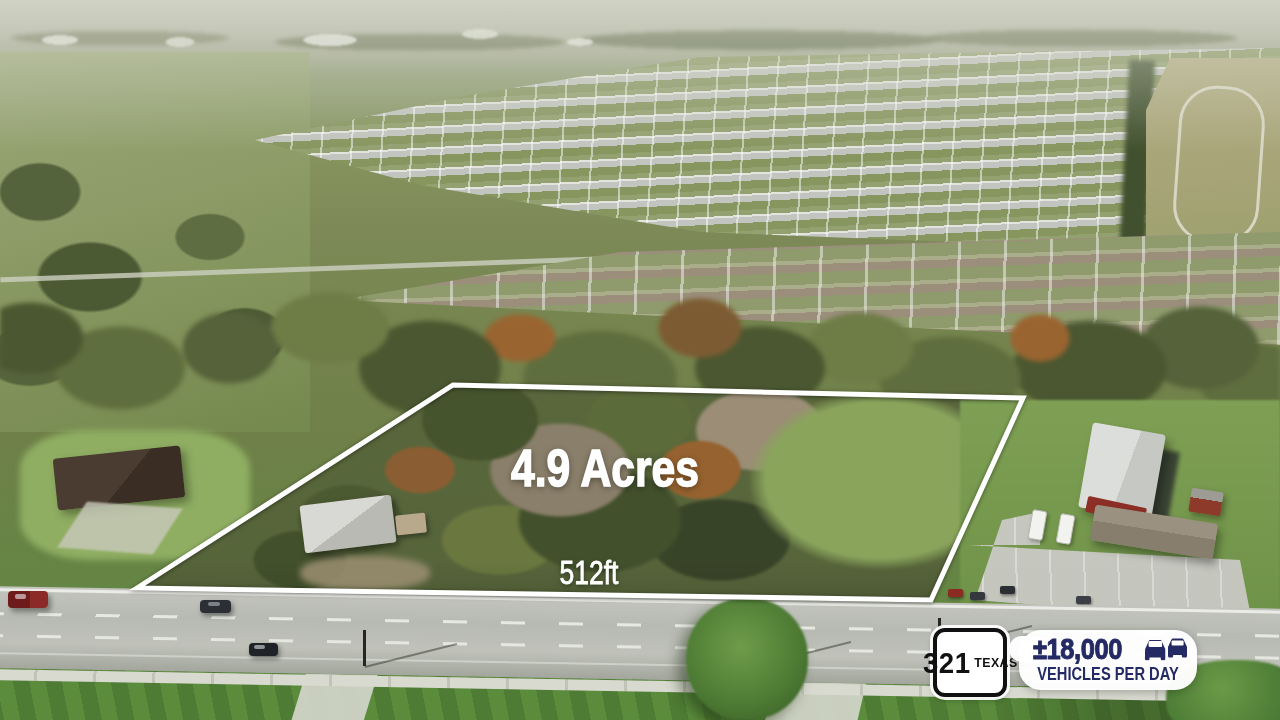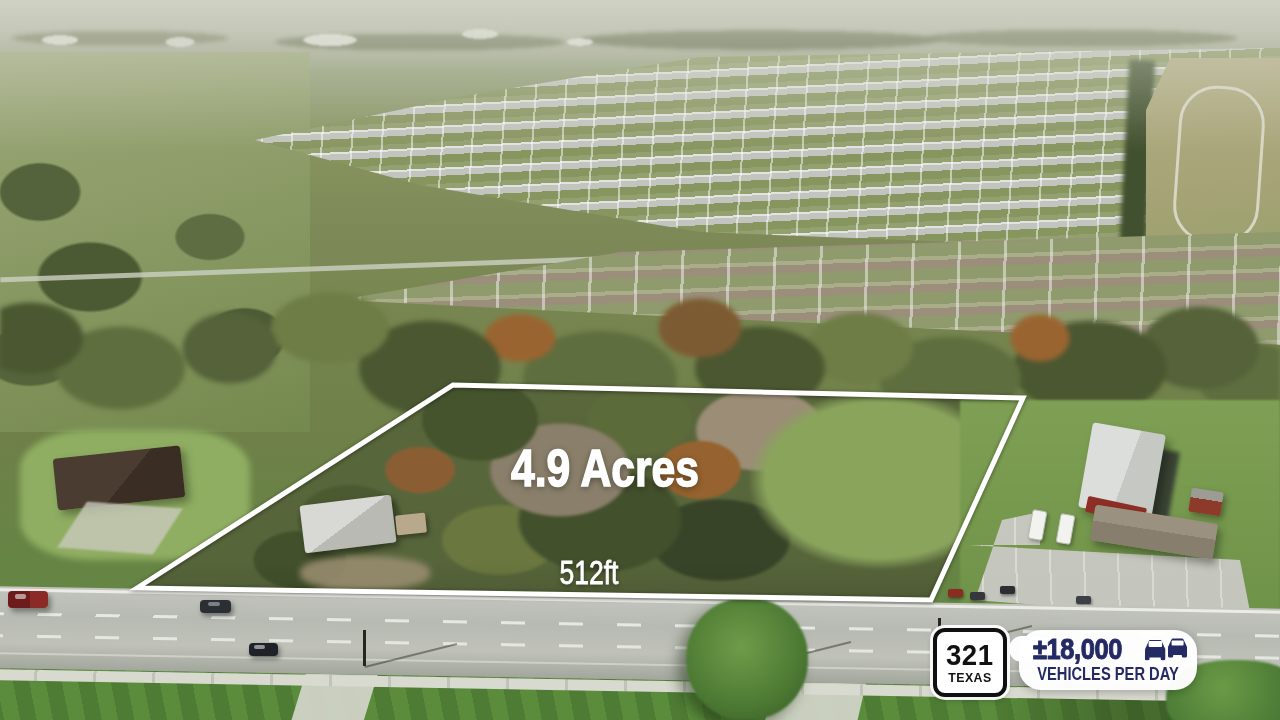--- a/index.html
+++ b/index.html
@@ -180,21 +180,21 @@
   .acreage{left:440px;top:440px;width:330px;text-align:center;color:#fff;
     font-size:52px;font-weight:700;letter-spacing:0;line-height:56px;
     transform:scaleX(.82);-webkit-text-stroke:1.5px #fff;
     text-shadow:0 2px 8px rgba(0,0,0,.45);}
   .frontage{left:489px;top:554px;width:200px;text-align:center;color:#fff;
     font-size:34px;font-weight:400;line-height:36px;transform:scaleX(.78);
     -webkit-text-stroke:.8px #fff;text-shadow:0 2px 6px rgba(0,0,0,.5);}
 
   .route-sign{left:933px;top:628px;width:74px;height:69px;background:#fff;border:4px solid #101010;
     border-radius:12px;box-shadow:0 0 0 3px rgba(255,255,255,.92),0 2px 6px rgba(0,0,0,.35);
-    display:flex;flex-direction:column;align-items:center;justify-content:center;box-sizing:border-box;}
+    display:flex;align-items:center;justify-content:center;box-sizing:border-box;}
   .route-num{font-size:30px;font-weight:700;color:#111;line-height:30px;letter-spacing:.5px;transform:scaleX(.92);}
   .route-state{font-size:13px;font-weight:700;color:#111;line-height:15px;letter-spacing:.5px;transform:scaleX(.95);}
 
   .badge{left:1019px;top:630px;width:178px;height:60px;background:rgba(255,255,255,.97);
     border-radius:22px;box-shadow:0 2px 8px rgba(0,0,0,.25);}
   .badge::before{content:"";position:absolute;left:-10px;top:6px;width:38px;height:26px;border-radius:16px;
     background:rgba(255,255,255,.97);}
   .badge-vol{position:absolute;left:14px;top:2px;color:#242a63;font-size:30px;font-weight:700;
     letter-spacing:-.5px;transform:scaleX(.85);transform-origin:left center;
     -webkit-text-stroke:1px #242a63;}

